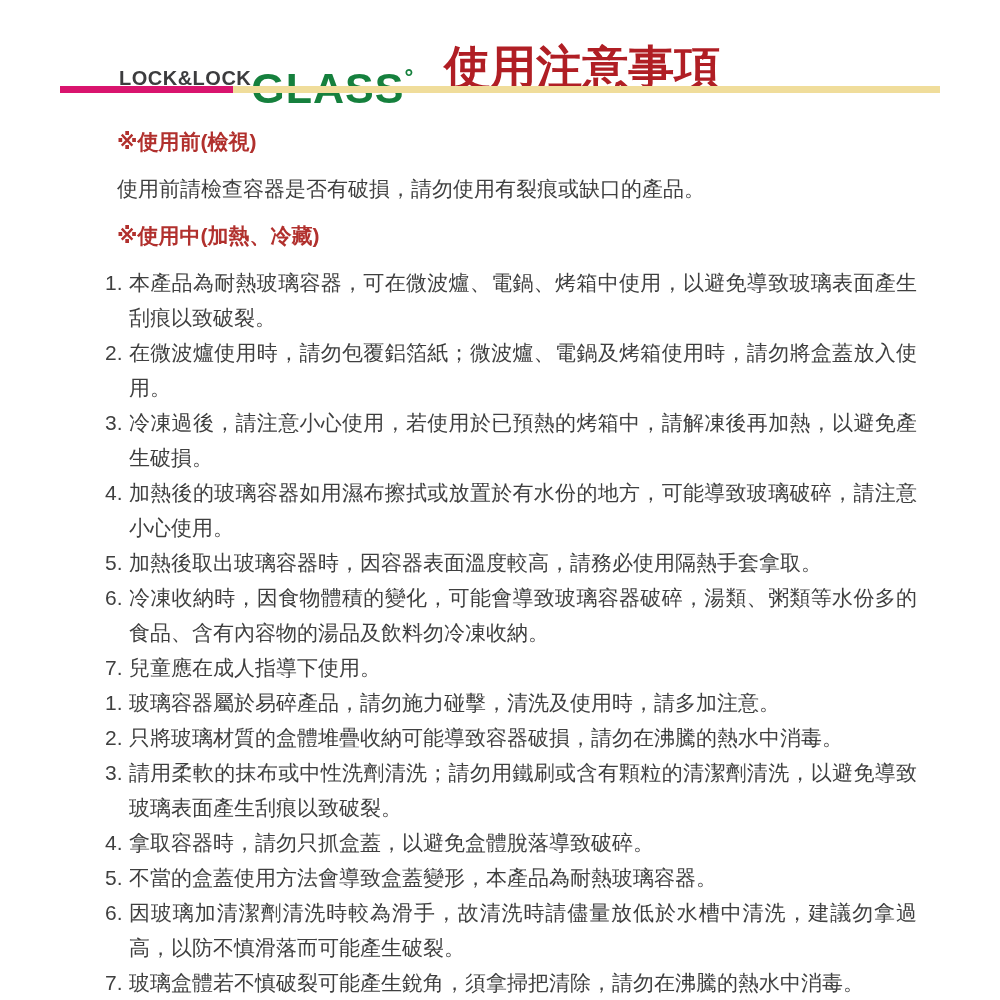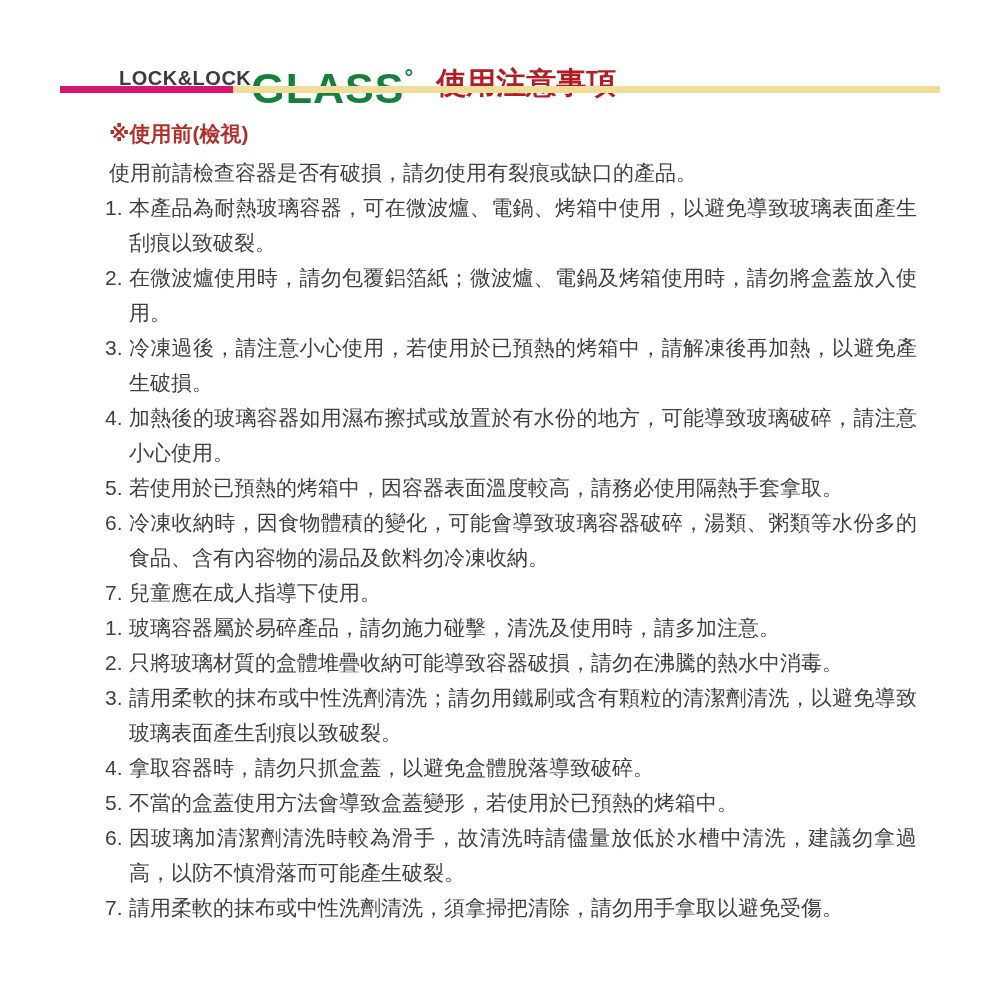--- a/index.html
+++ b/index.html
@@ -40,22 +40,22 @@
     line-height: 0.92;
     letter-spacing: 1px;
   }
   .brand-bottom .degree {
     font-size: 22px;
     font-weight: 800;
     vertical-align: 18px;
     letter-spacing: 0;
   }
   .title {
-    margin: 8px;
-    font-size: 30px;
+    margin: 16px;
+    font-size: 46px;
     font-weight: bold;
     color: #b01e24;
     line-height: 1;
     padding-bottom: 3px;
     white-space: nowrap;
   }
   
   .rule {
     position: absolute;
     left: 60px;
@@ -71,28 +71,28 @@
     position: absolute;
     left: 105px;
     top: 112px;
     width: 812px;
     font-size: 21px;
     line-height: 35px;
     color: #3f3f3f;
     text-align: justify;
   }
   .section-heading {
-    margin: 4px;
+    margin: 12px;
     font-size: 21px;
     line-height: 35px;
     font-weight: bold;
     color: #b1302d;
   }
   .plain-paragraph {
-    margin: 0;
+    margin: 8px;
     padding-left: 4px;
   }
   .item { display: flex; margin: 0; }
   .item .num { flex: 0 0 24px; }
   .item .txt { flex: 1; }
 </style>
 </head>
 <body>
 
 <div class="page">
@@ -108,40 +108,41 @@
   <div class="rule">
     <span class="rule-magenta"></span>
     <span class="rule-yellow"></span>
   </div>
 
   <div class="content">
 
     <h2 class="section-heading">※使用前(檢視)</h2>
     <p class="plain-paragraph">使用前請檢查容器是否有破損，請勿使用有裂痕或缺口的產品。</p>
 
+    <h2 class="section-heading">※使用中(加熱、冷藏)</h2>
 
     <div class="item">
       <span class="num">1.</span>
       <span class="txt">本產品為耐熱玻璃容器，可在微波爐、電鍋、烤箱中使用，以避免導致玻璃表面產生刮痕以致破裂。</span>
     </div>
     <div class="item">
       <span class="num">2.</span>
       <span class="txt">在微波爐使用時，請勿包覆鋁箔紙；微波爐、電鍋及烤箱使用時，請勿將盒蓋放入使用。</span>
     </div>
     <div class="item">
       <span class="num">3.</span>
       <span class="txt">冷凍過後，請注意小心使用，若使用於已預熱的烤箱中，請解凍後再加熱，以避免產生破損。</span>
     </div>
     <div class="item">
       <span class="num">4.</span>
       <span class="txt">加熱後的玻璃容器如用濕布擦拭或放置於有水份的地方，可能導致玻璃破碎，請注意小心使用。</span>
     </div>
     <div class="item">
       <span class="num">5.</span>
-      <span class="txt">若使用於已預熱的烤箱中，因容器表面溫度較高，請務必使用隔熱手套拿取。</span>
+      <span class="txt">加熱後取出玻璃容器時，因容器表面溫度較高，請務必使用隔熱手套拿取。</span>
     </div>
     <div class="item">
       <span class="num">6.</span>
       <span class="txt">冷凍收納時，因食物體積的變化，可能會導致玻璃容器破碎，湯類、粥類等水份多的食品、含有內容物的湯品及飲料勿冷凍收納。</span>
     </div>
     <div class="item">
       <span class="num">7.</span>
       <span class="txt">兒童應在成人指導下使用。</span>
     </div>
 
@@ -157,25 +158,25 @@
     <div class="item">
       <span class="num">3.</span>
       <span class="txt">請用柔軟的抹布或中性洗劑清洗；請勿用鐵刷或含有顆粒的清潔劑清洗，以避免導致玻璃表面產生刮痕以致破裂。</span>
     </div>
     <div class="item">
       <span class="num">4.</span>
       <span class="txt">拿取容器時，請勿只抓盒蓋，以避免盒體脫落導致破碎。</span>
     </div>
     <div class="item">
       <span class="num">5.</span>
-      <span class="txt">不當的盒蓋使用方法會導致盒蓋變形，若使用於已預熱的烤箱中。</span>
+      <span class="txt">不當的盒蓋使用方法會導致盒蓋變形，本產品為耐熱玻璃容器。</span>
     </div>
     <div class="item">
       <span class="num">6.</span>
       <span class="txt">因玻璃加清潔劑清洗時較為滑手，故清洗時請儘量放低於水槽中清洗，建議勿拿過高，以防不慎滑落而可能產生破裂。</span>
     </div>
     <div class="item">
       <span class="num">7.</span>
-      <span class="txt">請用柔軟的抹布或中性洗劑清洗，須拿掃把清除，請勿用手拿取以避免受傷。</span>
+      <span class="txt">玻璃盒體若不慎破裂可能產生銳角，須拿掃把清除，請勿在沸騰的熱水中消毒。</span>
     </div>
 
   </div>
 </div>
 
 </body></html>

